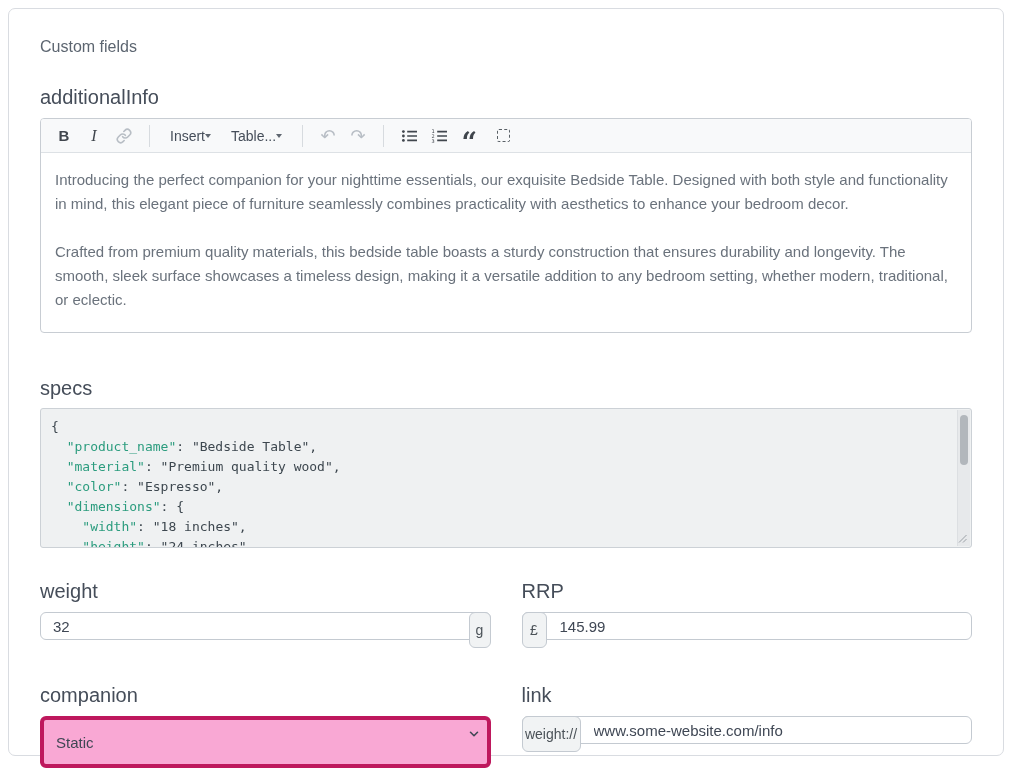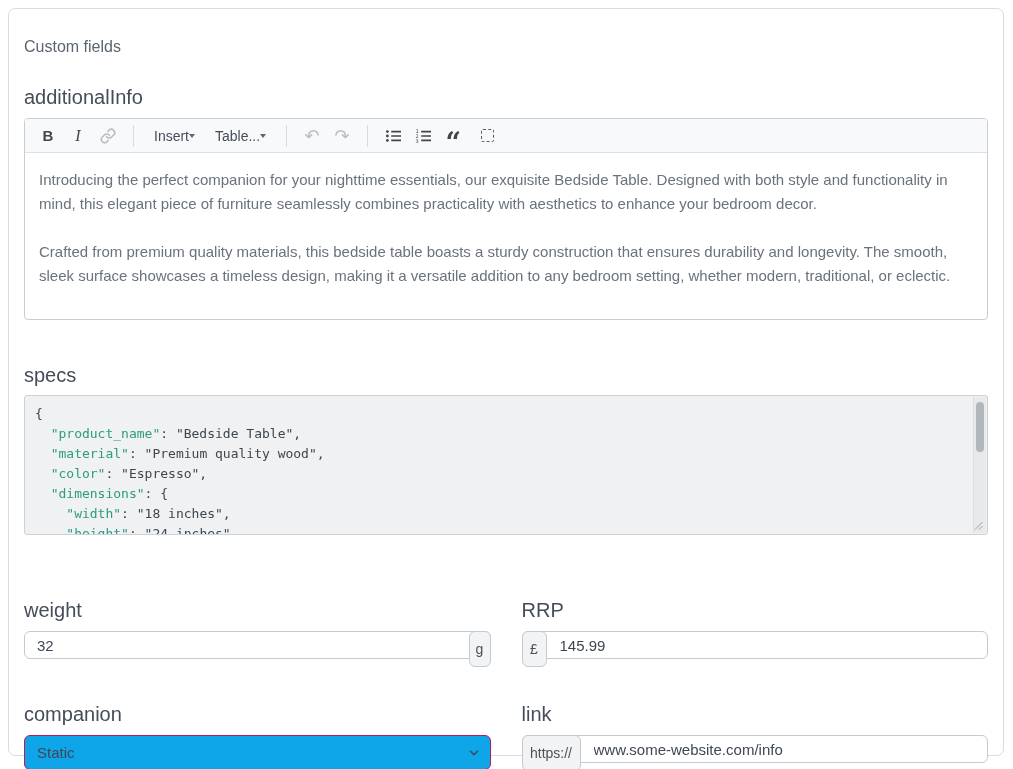--- a/index.html
+++ b/index.html
@@ -9,21 +9,21 @@
     font-family: "Liberation Sans", sans-serif;
     color: #3f4754;
     position: relative;
   }
   .card {
     position: absolute;
     left: 8px; top: 8px; right: 9px; height: 748px;
     background: #ffffff;
     border: 1px solid #d9dce1;
     border-radius: 7px;
-    padding: 29px 15px;
+    padding: 29px 31px;
   }
   .card-title {
     font-size: 16px;
     color: #5c6570;
     margin: 0 0 30px 0;
     font-weight: 400;
   }
   .field-label {
     font-size: 20px;
     color: #454d59;
@@ -135,21 +135,21 @@
     right: 2px; bottom: 2px;
     width: 12px; height: 12px;
   }
 
   
   .grid-row {
     display: grid;
     grid-template-columns: 1fr 1fr;
     column-gap: 31px;
   }
-  .row1 { margin-top: 64px; }
+  .row1 { margin-top: 32px; }
   .row2 { margin-top: 36px; }
   .input-wrap { position: relative; height: 36px; }
   .text-input {
     width: 100%; height: 28px;
     border: 1px solid #c4cad1;
     border-radius: 6px;
     font-family: "Liberation Sans", sans-serif;
     font-size: 15px;
     color: #3f4754;
     padding: 0 12px;
@@ -170,24 +170,24 @@
   .prefix-pound { left: 0; width: 25px; }
   .prefix-https { left: 0; width: 59px; font-size: 14px; }
   .pad-l-pound { padding-left: 37px; }
   .pad-l-https { padding-left: 71px; }
   .pad-r-g { padding-right: 32px; }
 
   .select-wrap { position: relative; height: 36px; }
   .select-input {
     -webkit-appearance: none;
     appearance: none;
-    width: 100%; height: 35px;
-    border: 1px solid #be185d;
+    width: 100%; height: 52px;
+    border: 4px solid #be185d;
     border-radius: 6px;
-    background: #0ea5e9;
+    background: #f9a8d4;
     font-family: "Liberation Sans", sans-serif;
     font-size: 15px;
     color: #3f4754;
     padding: 0 30px 0 12px;
     outline: none;
   }
   .select-chevron {
     position: absolute;
     right: 10px; top: 11px;
     pointer-events: none;
@@ -315,19 +315,19 @@
           <option>Static</option>
         </select>
         <svg class="select-chevron" width="14" height="14" viewBox="0 0 16 16">
           <polyline points="4,6 8,10 12,6" fill="none" stroke="#3f4754" stroke-width="1.8" stroke-linecap="round" stroke-linejoin="round"></polyline>
         </svg>
       </div>
     </div>
     <div>
       <div class="field-label">link</div>
       <div class="input-wrap">
-        <div class="affix prefix-https">https://</div>
+        <div class="affix prefix-https">weight://</div>
         <input class="text-input pad-l-https" type="text" value="www.some-website.com/info" style="">
       </div>
     </div>
   </div>
 
 </div>
 
 </body></html>

